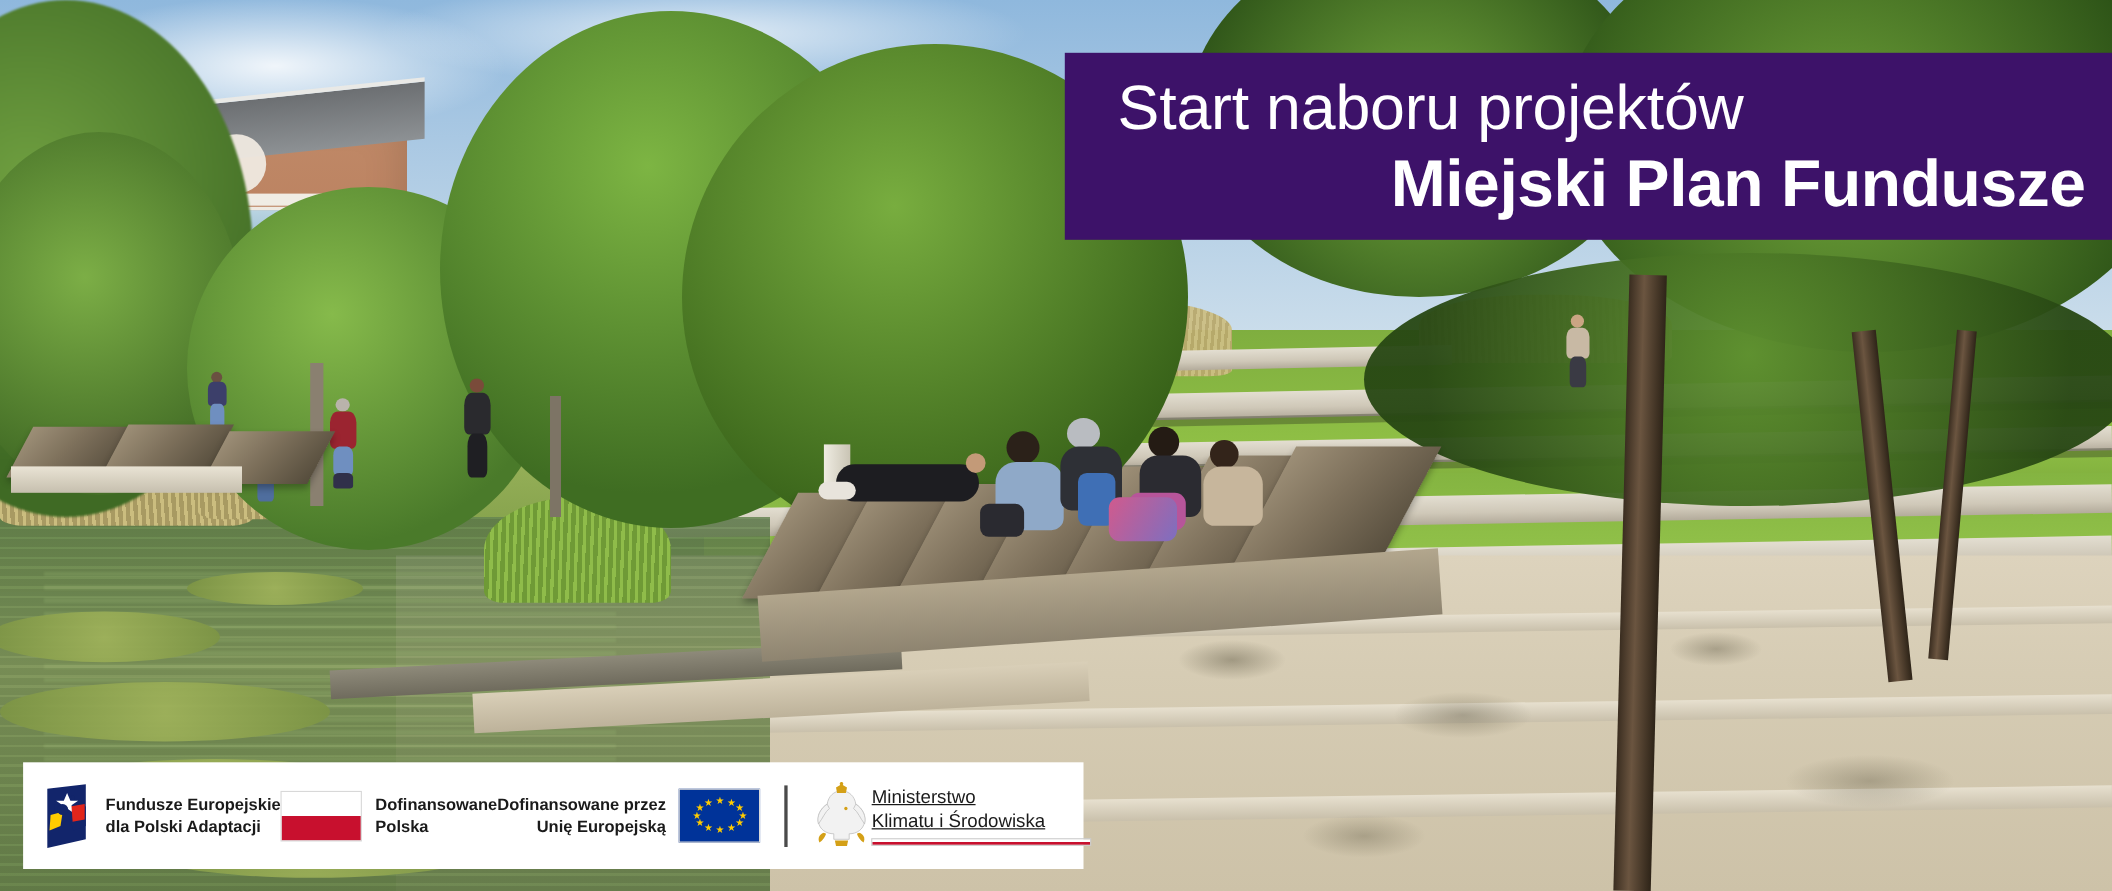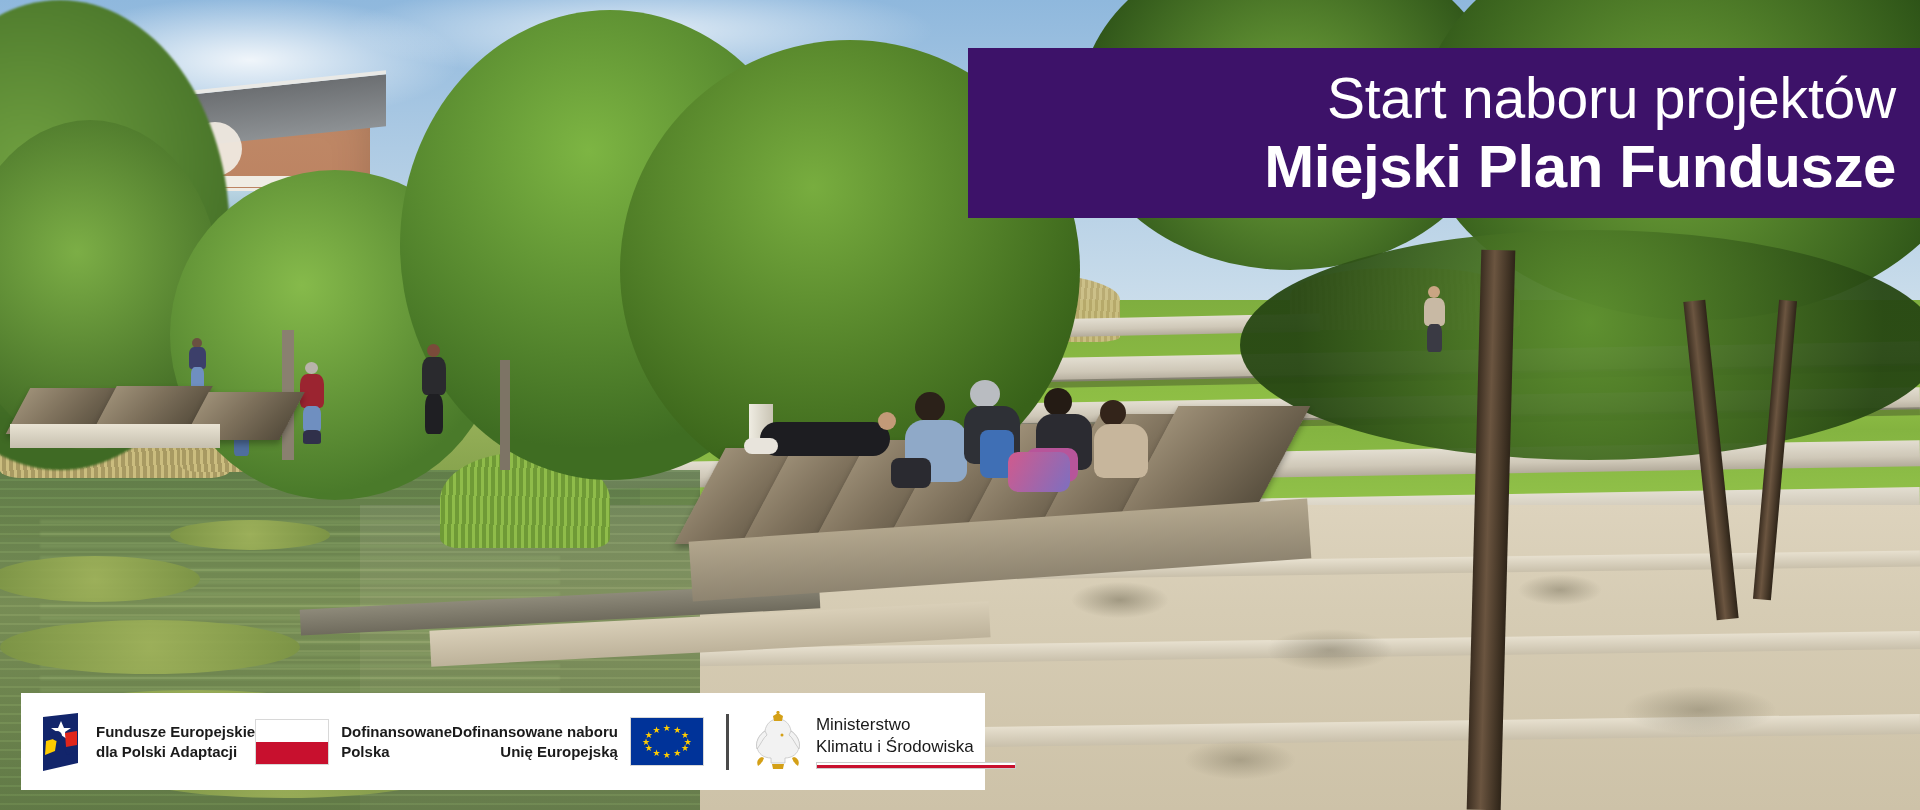--- a/index.html
+++ b/index.html
@@ -192,21 +192,21 @@
 
   
   .banner{
     position:absolute;left:968px;top:48px;width:952px;height:170px;
     background:#3d1269;
     display:flex;flex-direction:column;justify-content:center;
     padding:0 24px 0 48px;box-sizing:border-box;
   }
   .banner .line1{
     color:#ffffff;font-size:57px;line-height:1.0;font-weight:400;
-    letter-spacing:-0.2px;white-space:nowrap;text-align:right;
+    letter-spacing:-0.2px;white-space:nowrap;
     margin:0 0 10px 0;
   }
   .banner .line2{
     color:#ffffff;font-size:60px;line-height:1.0;font-weight:700;
     letter-spacing:-0.4px;white-space:nowrap;text-align:right;margin:0;
   }
 
   
   .logobar{
     position:absolute;left:21px;top:693px;width:964px;height:97px;
@@ -226,21 +226,21 @@
     width:74px;height:46px;flex:none;border:1px solid #d8d8d8;box-sizing:border-box;
     background:linear-gradient(to bottom,#ffffff 0 50%,#c8102e 50% 100%);
   }
   .eu-flag{
     width:74px;height:49px;flex:none;background:#003399;position:relative;
     border:1px solid #d8d8d8;box-sizing:border-box;
   }
   .eu-star{position:absolute;color:#ffcc00;font-size:9px;line-height:9px;
     transform:translate(-50%,-50%);}
   .divider{width:3px;height:56px;background:#4a4a4a;flex:none;margin:0 22px;}
-  .min-block{display:flex;align-items:center;gap:11px;}
+  .min-block{display:flex;align-items:center;text-decoration:underline;}
   .eagle{width:54px;height:62px;flex:none;}
   .min-text{font-size:17px;line-height:1.25;color:#1a1a1a;white-space:nowrap;}
   .min-rule{margin-top:5px;height:7px;width:200px;
     background:linear-gradient(to bottom,#ffffff 0 45%,#c8102e 45% 100%);
     border:1px solid #ccc;box-sizing:border-box;}
 
   .sp1{width:52px;}
   .sp2{width:46px;}
 </style>
 </head>
@@ -425,21 +425,21 @@
       <div class="logo-text">
         <div>Dofinansowane</div>
         <div>Polska</div>
       </div>
     </div>
 
     <div class="sp2"></div>
 
     <div class="logo-block">
       <div class="logo-text right">
-        <div>Dofinansowane naboru</div>
+        <div>Dofinansowane przez</div>
         <div>Unię Europejską</div>
       </div>
       <div class="eu-flag" id="eu-flag">
           <span class="eu-star" style="left: 50%; top: 21%;">★</span>
           <span class="eu-star" style="left: 64.5%; top: 24.8853%;">★</span>
           <span class="eu-star" style="left: 75.1147%; top: 35.5%;">★</span>
           <span class="eu-star" style="left: 79%; top: 50%;">★</span>
           <span class="eu-star" style="left: 75.1147%; top: 64.5%;">★</span>
           <span class="eu-star" style="left: 64.5%; top: 75.1147%;">★</span>
           <span class="eu-star" style="left: 50%; top: 79%;">★</span>

